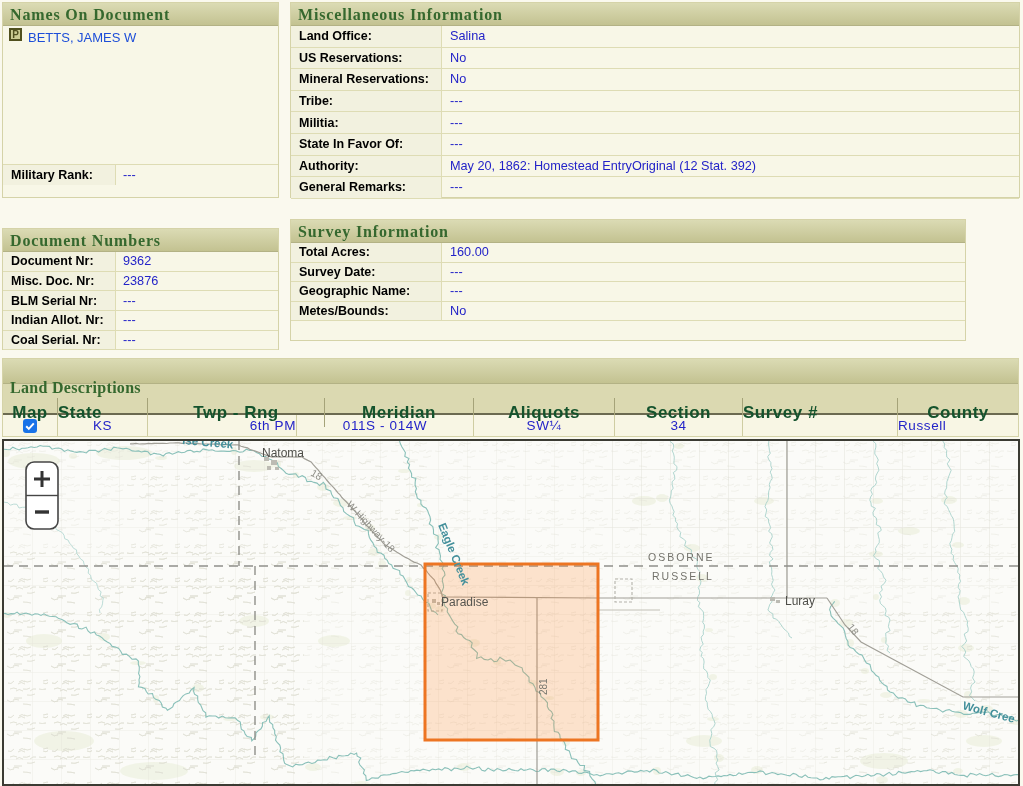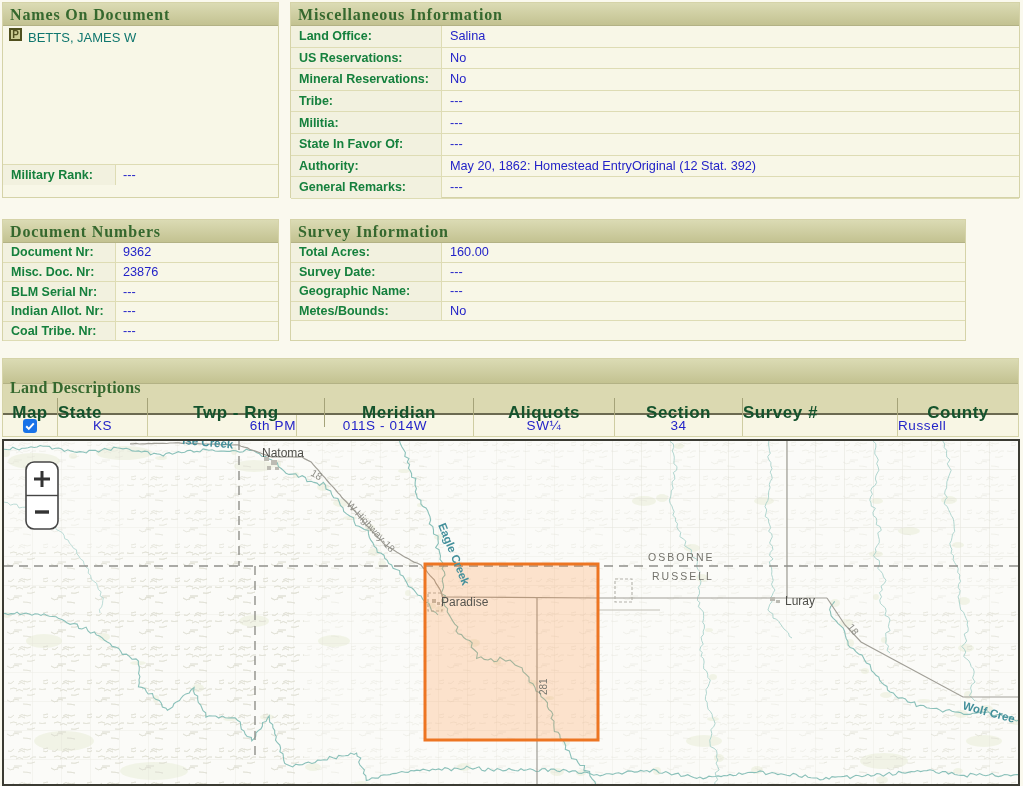--- a/index.html
+++ b/index.html
@@ -2,23 +2,23 @@
 <html><head><meta charset="utf-8"><style>
 * { margin:0; padding:0; box-sizing:border-box; }
 html,body { width:1023px; height:786px; background:#faf9ee; overflow:hidden;
   font-family:"Liberation Sans", sans-serif; position:relative; }
 .panel { position:absolute; background:#f8f7e7; border:1px solid #d5d3a8; }
 .ph { height:23px; background:linear-gradient(#dbdbb4,#c3c291); border-bottom:1px solid #b3b285;
   color:#35682e; font-family:"Liberation Serif", serif; font-weight:bold; font-size:16px;
   padding:3px 0 0 7px; letter-spacing:0.85px; }
 .row { display:flex; border-bottom:1px solid #dedcb4; }
 .lbl { background:#f2f1df; border-right:1px solid #dedcb4; font-weight:bold; font-size:12.5px;
-  color:#15803d; padding-left:8px; display:flex; align-items:center; }
+  color:#000000; padding-left:8px; display:flex; align-items:center; }
 .val { font-size:12.7px; color:#2323c8; display:flex; align-items:center; }
-a.blue { color:#0f766e; text-decoration:none; font-size:13px; }
+a.blue { color:#1d4ed8; text-decoration:none; font-size:13px; }
 #ld .ph { font-size:16px; letter-spacing:0.3px; }
 .th { font-weight:bold; font-size:17px; color:#14532d; border-right:1px solid #a5a379;
   padding-top:5px; height:100%; letter-spacing:0.5px;margin-top:14px; }
 .td { font-size:13.5px; color:#2323c8; border-right:1px solid #cfcda2;
   padding-top:3px; height:100%; letter-spacing:0.6px; }
 .td:last-child, .th:last-child { border-right:none; }
 #map { position:absolute; left:2px; top:439px; width:1018px; height:347px;
   border:2px solid #3b3b33; background:#fbfbf8; overflow:hidden; }
 </style></head>
 <body>
@@ -63,40 +63,40 @@
     <div class="row" style="height:21.6px">
       <div class="lbl" style="width:151px">Authority:</div>
       <div class="val" style="padding-left:8px">May 20, 1862: Homestead EntryOriginal (12 Stat. 392)</div>
     </div>
     <div class="row" style="height:21.6px">
       <div class="lbl" style="width:151px">General Remarks:</div>
       <div class="val" style="padding-left:8px">---</div>
     </div>
 </div>
 
-<div class="panel" style="left:2px;top:219px;width:277px;height:122px">
+<div class="panel" style="left:2px;top:228px;width:277px;height:122px">
   <div class="ph">Document Numbers</div>
   <div class="row" style="height:19.7px">
       <div class="lbl" style="width:113px">Document Nr:</div>
       <div class="val" style="padding-left:7px">9362</div>
     </div>
     <div class="row" style="height:19.7px">
       <div class="lbl" style="width:113px">Misc. Doc. Nr:</div>
       <div class="val" style="padding-left:7px">23876</div>
     </div>
     <div class="row" style="height:19.7px">
       <div class="lbl" style="width:113px">BLM Serial Nr:</div>
       <div class="val" style="padding-left:7px">---</div>
     </div>
     <div class="row" style="height:19.7px">
       <div class="lbl" style="width:113px">Indian Allot. Nr:</div>
       <div class="val" style="padding-left:7px">---</div>
     </div>
     <div class="row" style="height:19.7px">
-      <div class="lbl" style="width:113px">Coal Tribe. Nr:</div>
+      <div class="lbl" style="width:113px">Coal Serial. Nr:</div>
       <div class="val" style="padding-left:7px">---</div>
     </div>
 </div>
 
 <div class="panel" style="left:290px;top:219px;width:676px;height:122px">
   <div class="ph">Survey Information</div>
   <div class="row" style="height:19.6px">
       <div class="lbl" style="width:151px">Total Acres:</div>
       <div class="val" style="padding-left:8px">160.00</div>
     </div>

